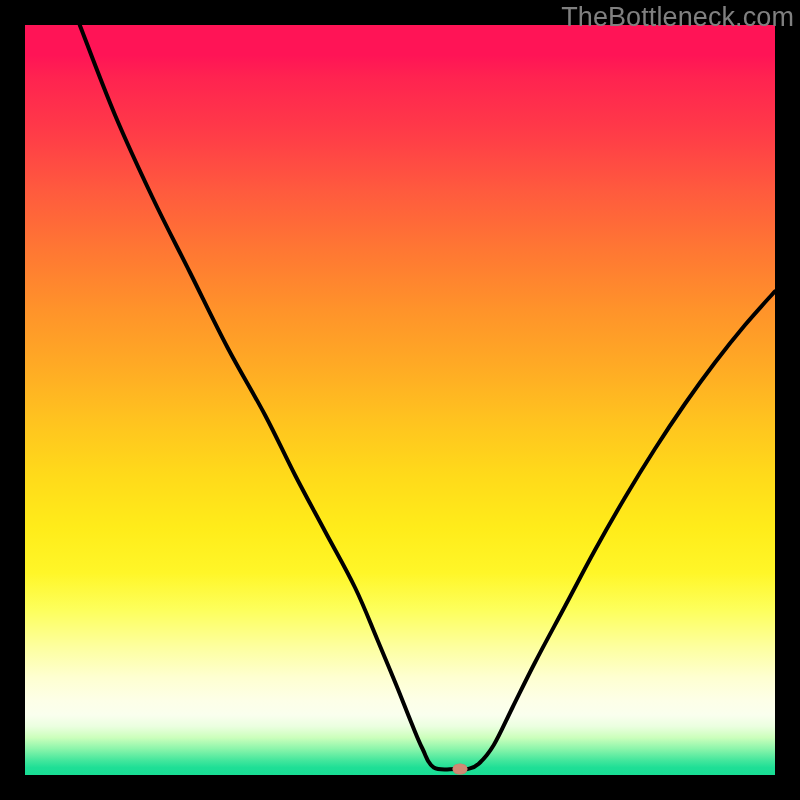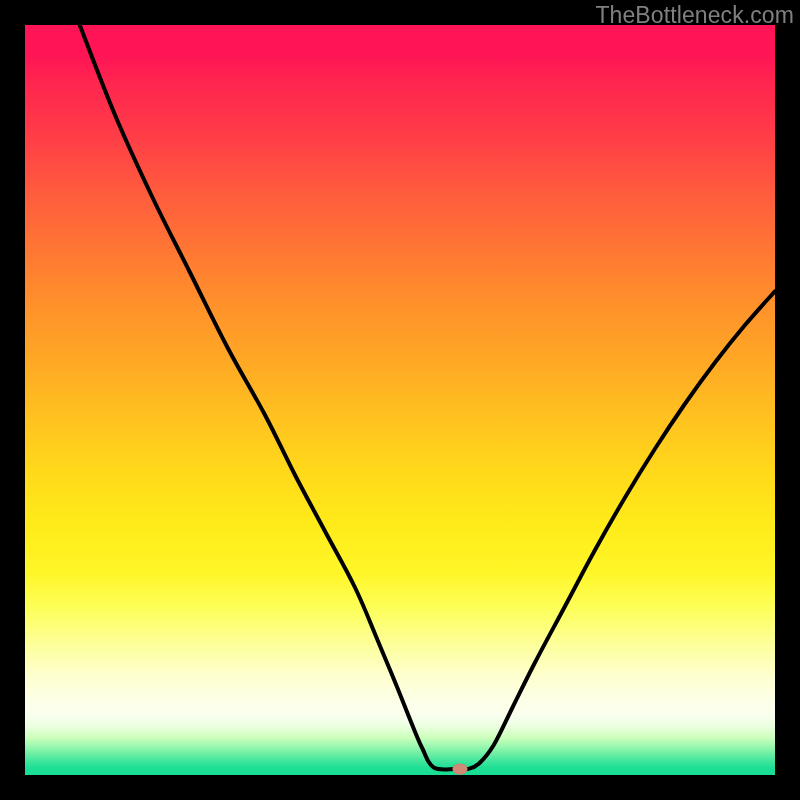--- a/index.html
+++ b/index.html
@@ -50,21 +50,21 @@
       #46e79d 98%,
       #1fdf96 99%,
       #18dd94 100%
     );
   }
   .attribution {
     position: absolute;
     top: 2px;
     right: 6px;
     color: #808080;
-    font-size: 23px;
+    font-size: 27px;
     font-weight: 400;
     letter-spacing: 0.1px;
     z-index: 10;
   }
   svg.curve {
     position: absolute;
     left: 0;
     top: 0;
     width: 750px;
     height: 750px;

